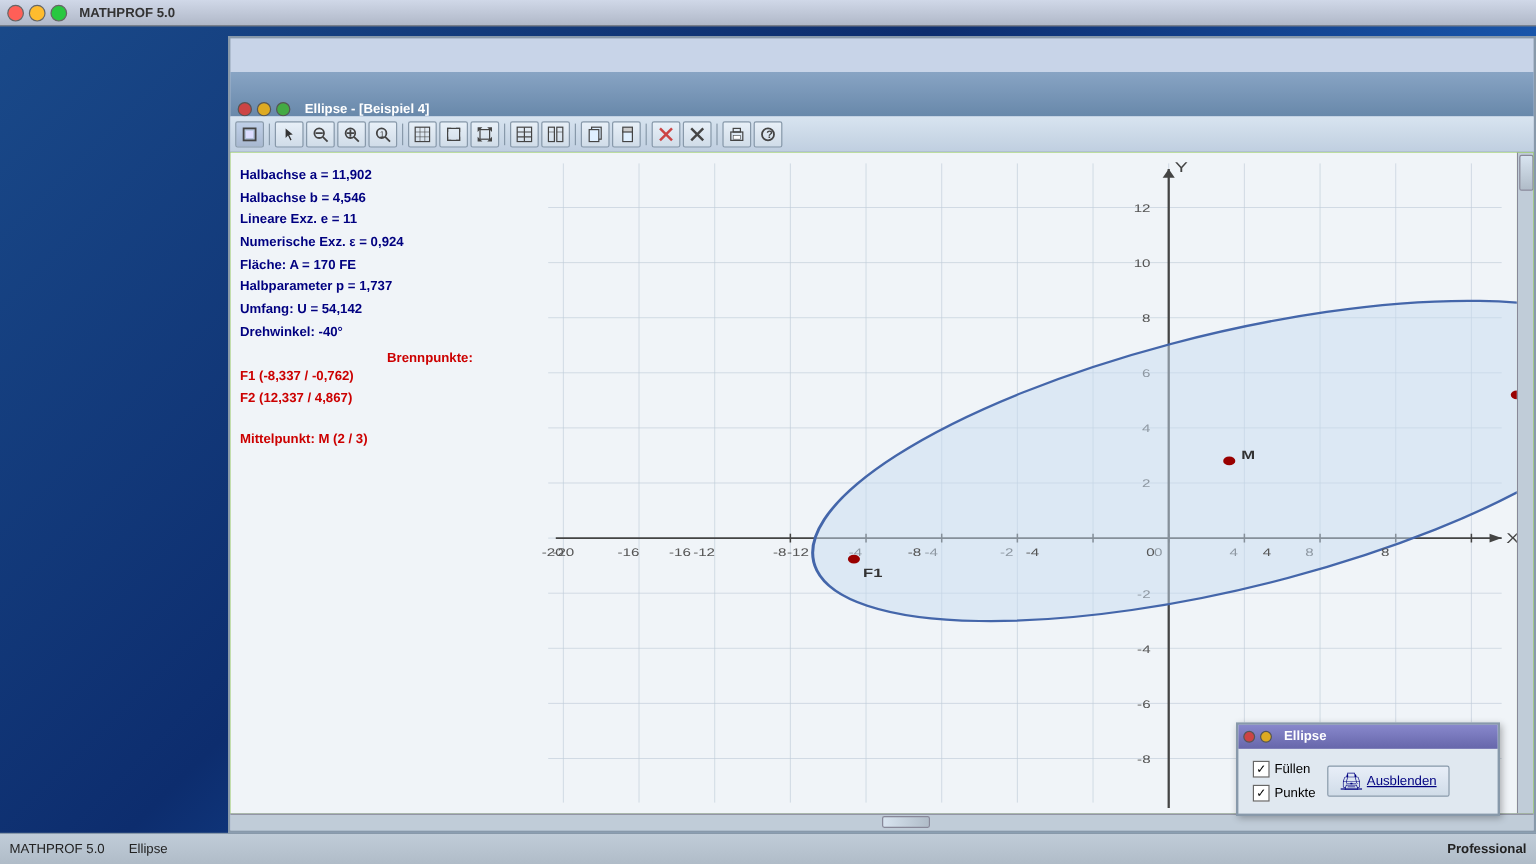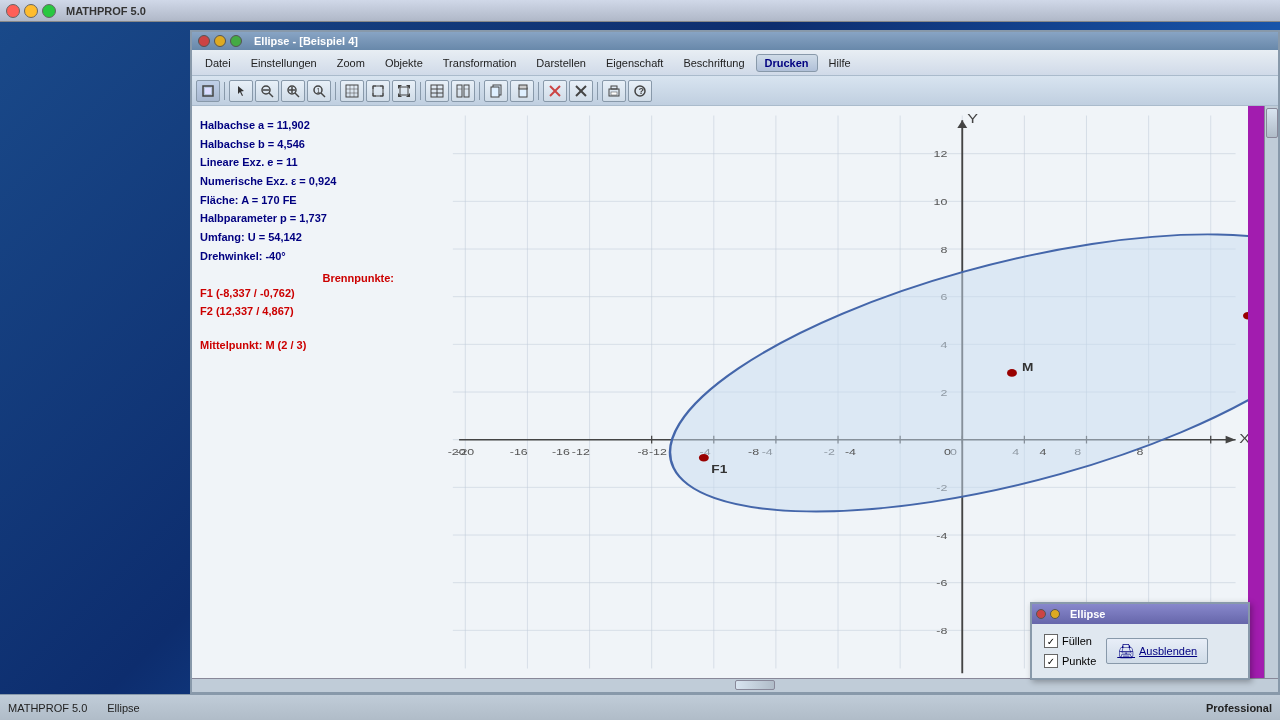--- a/index.html
+++ b/index.html
@@ -49,25 +49,26 @@
       bottom: 26px;
       background: #c8d4e8;
       border: 2px solid #8899aa;
       display: flex;
       flex-direction: column;
     }
 
     
     .inner-titlebar {
       background: linear-gradient(to bottom, #88a4c4, #6888aa);
-      height: 18px;
-      display: flex;
-      align-items: center;
+      height: 37px;
+      display: flex;
+      align-items: flex-end;
       padding: 0 6px;
       gap: 4px;
+      margin-top: 28px;
     }
     .inner-titlebar .win-btn {
       width: 12px; height: 12px;
       border-radius: 50%;
       border: 1px solid #555;
     }
     .inner-titlebar .win-btn.close { background: #cc4444; }
     .inner-titlebar .win-btn.min { background: #ddaa22; }
     .inner-titlebar .win-btn.max { background: #44aa44; }
     .inner-titlebar .title {
@@ -130,22 +131,21 @@
       background: #8899aa;
       margin: 0 2px;
     }
 
     
     .content-area {
       flex: 1;
       display: flex;
       position: relative;
       overflow: hidden;
-      background: #a21caf;
-      gap: 16px;
+      background: #84cc16;
     }
 
     
     .graph-area {
       flex: 1;
       position: relative;
       background: #f0f4f8;
     }
 
     
@@ -338,32 +338,20 @@
 
 <div class="main-window">
 
   <div class="inner-titlebar">
     <div class="win-btn close"></div>
     <div class="win-btn min"></div>
     <div class="win-btn max"></div>
     <span class="title">Ellipse - [Beispiel 4]</span>
   </div>
 
-  <div class="menu-bar">
-    <div class="menu-item">Datei</div>
-    <div class="menu-item">Einstellungen</div>
-    <div class="menu-item">Zoom</div>
-    <div class="menu-item">Objekte</div>
-    <div class="menu-item">Transformation</div>
-    <div class="menu-item">Darstellen</div>
-    <div class="menu-item">Eigenschaft</div>
-    <div class="menu-item">Beschriftung</div>
-    <div class="menu-item active">Drucken</div>
-    <div class="menu-item">Hilfe</div>
-  </div>
 
   <div class="toolbar">
     <div class="tool-btn" style="background: linear-gradient(to bottom, #c0d0e8, #a8b8d0);">
       <svg width="14" height="14" viewBox="0 0 14 14">
           <rect x="2" y="2" width="10" height="10" fill="none" stroke="#444" stroke-width="1.5"></rect>
           <rect x="4" y="4" width="6" height="6" fill="#ddf"></rect>
         </svg>
     </div>
     <div class="tool-separator"></div>
     <div class="tool-btn">

